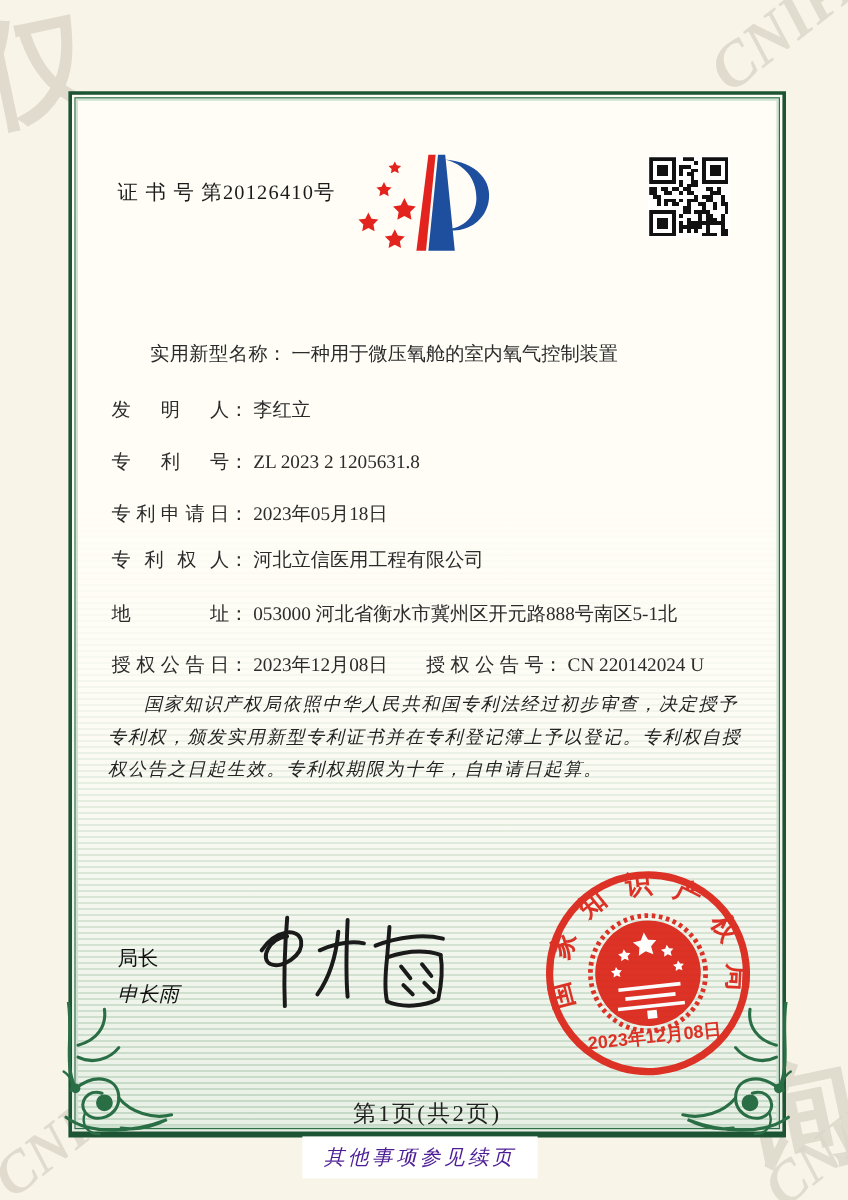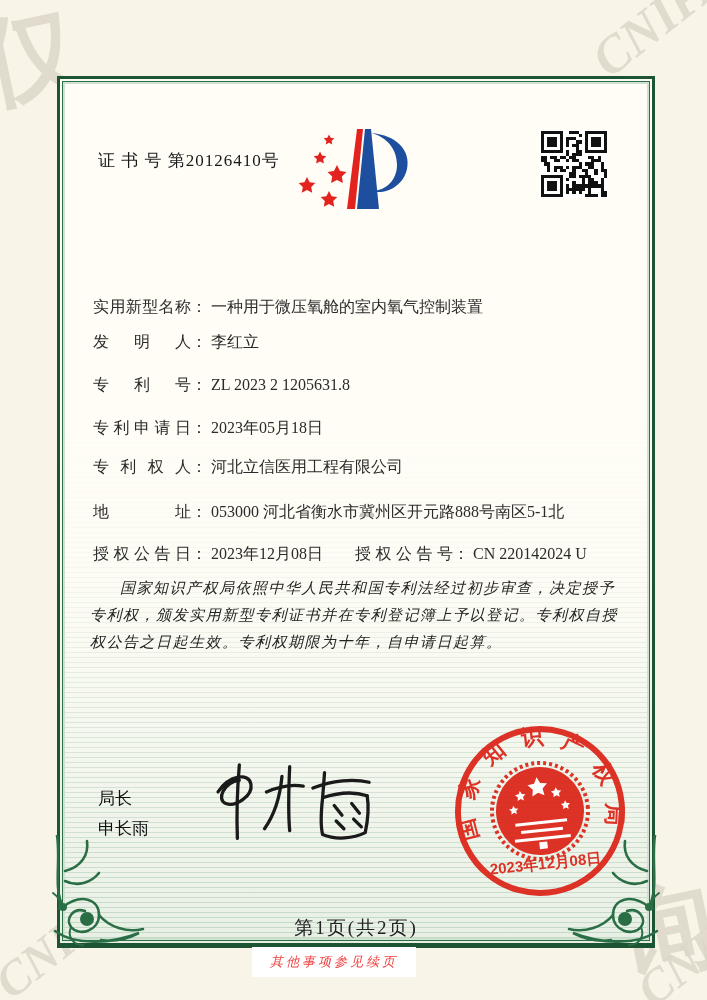--- a/index.html
+++ b/index.html
@@ -38,41 +38,41 @@
   .corner-left{left:-13px;}
   .corner-right{right:-13px;transform:scaleX(-1);}
   
   .cert-no{position:absolute;left:38px;top:34px;font-size:17px;letter-spacing:1px;z-index:5;margin-top:36px;}
   .logo{position:absolute;left:233px;top:42px;z-index:5;}
   .qr{position:absolute;left:480px;top:51px;width:66px;height:66px;background:#fff;padding:1px;z-index:5;}
   .title{position:absolute;left:0;top:138px;width:100%;text-align:center;
     font-size:37px;font-weight:bold;letter-spacing:8px;z-index:5;}
   .fields{position:absolute;left:33px;top:206px;width:540px;z-index:5;font-size:16px;color:#2b2b2b;}
   .f-row{position:absolute;left:0;white-space:nowrap;}
-  .f-row:nth-of-type(1){top:12px;}
+  .f-row:nth-of-type(1){top:0;margin-left:32px;}
   .f-row:nth-of-type(2){top:47px;}
   .f-row:nth-of-type(3){top:90px;}
   .f-row:nth-of-type(4){top:133px;}
   .f-row:nth-of-type(5){top:172px;}
   .f-row:nth-of-type(6){top:217px;}
   .f-row:nth-of-type(7){top:259px;}
   .f-label{display:inline-block;width:98px;text-align:justify;text-align-last:justify;}
   .f-colon{padding-right:4px;}
   .f-group2{position:absolute;left:262px;top:0;}
   .paras{position:absolute;left:30px;top:494px;width:534px;z-index:5;
     font-size:15px;line-height:27px;font-style:italic;color:#222;letter-spacing:1.5px;}
   .paras p{margin:2px 0 5px 0;text-indent:2em;}
   .signer{position:absolute;left:38px;z-index:5;font-family:"Liberation Sans","DejaVu Sans",sans-serif;font-size:17px;color:#111;}
   .signer-title{top:708px;}
-  .signer-name{top:738px;}
+  .signer-name{top:738px;font-style:italic;}
   .signature{position:absolute;left:128px;top:680px;z-index:5;}
   .seal{position:absolute;left:392px;top:644px;width:176px;height:176px;z-index:6;transform:rotate(-6deg);opacity:.93;}
   .page-no{position:absolute;left:0;top:836px;width:100%;text-align:center;font-size:19px;letter-spacing:2px;z-index:5;color:#222;}
   .note{position:absolute;left:252px;top:947px;z-index:3;background:#ffffff;padding:6px 18px;
-    font-size:13px;font-style:italic;letter-spacing:3px;color:#ef4444;}
+    font-size:17px;font-style:italic;letter-spacing:3px;color:#4c1d95;}
 </style>
 </head>
 <body>
 
 <span class="wm wm-c0">仅</span>
 <span class="wm wm-c1">限</span>
 <span class="wm wm-c2">于</span>
 <span class="wm wm-c3">网</span>
 <span class="wm wm-c4">络</span>
 <span class="wm wm-c5">查</span>

